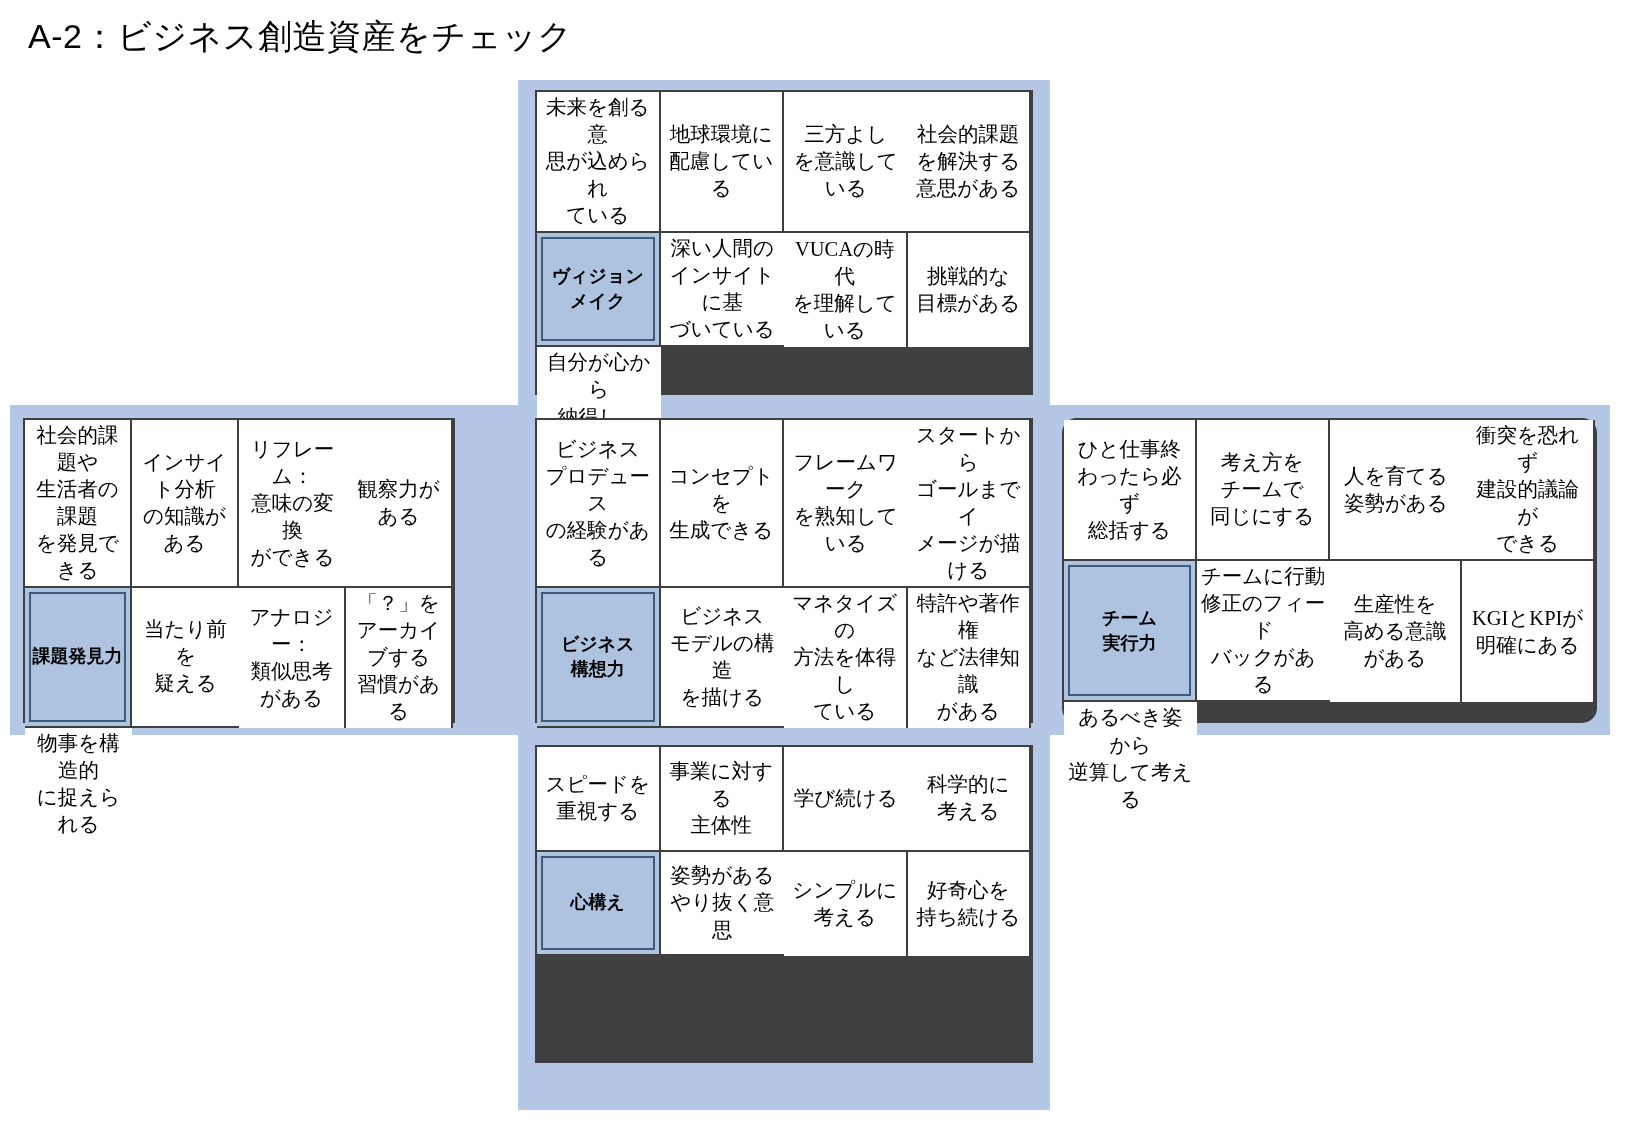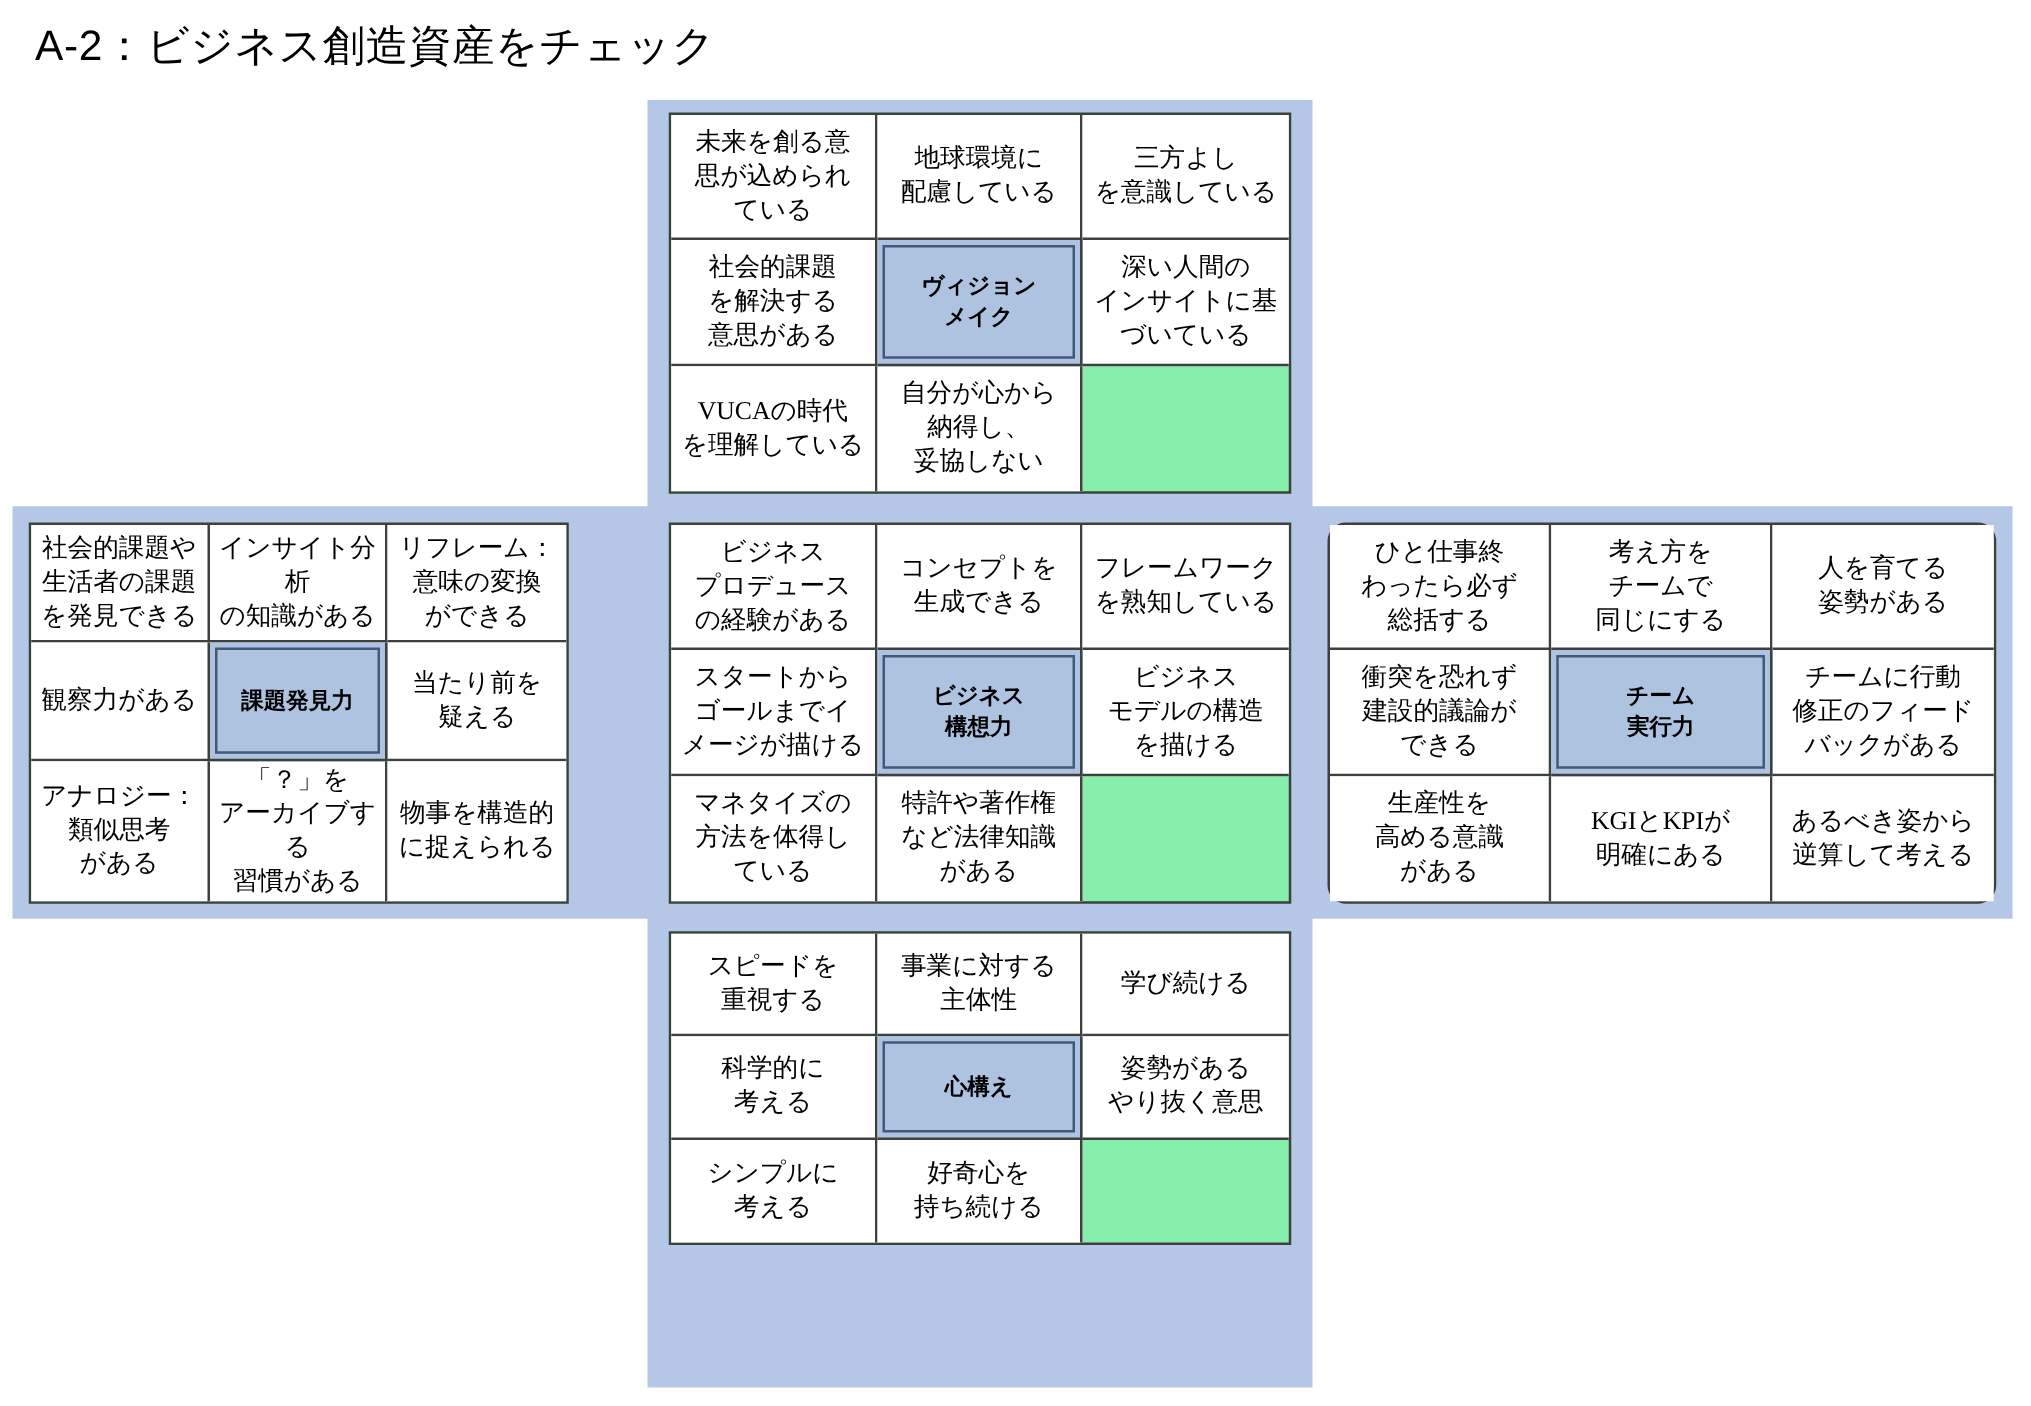--- a/index.html
+++ b/index.html
@@ -42,23 +42,23 @@
     left: 10px;
     top: 405px;
     width: 1600px;
     height: 330px;
   }
 
   
   .block {
     position: absolute;
     display: grid;
-    grid-template-columns: repeat(3, 1fr);
+    grid-template-columns: repeat(4, 1fr);
     grid-template-rows: repeat(3, 1fr);
-    background: #86efac;
+    background: #404040;
     border: 2px solid #3f3f3f;
     box-sizing: border-box;
   }
 
   .cell {
     border-right: 2px solid #3f3f3f;
     border-bottom: 2px solid #3f3f3f;
     box-sizing: border-box;
     display: flex;
     align-items: center;
@@ -98,21 +98,21 @@
     text-align: center;
     white-space: pre-line;
     box-sizing: border-box;
   }
 
   
   #block-vision  { left: 535px;  top: 90px;   width: 498px;  height: 305px; }
   #block-issue   { left: 23px;   top: 418px;  width: 432px;  height: 305px; }
   #block-concept { left: 535px;  top: 418px;  width: 498px;  height: 305px; }
   #block-team    { left: 1062px; top: 418px;  width: 535px;  height: 305px; border-radius: 15px; }
-  #block-mind    { left: 535px;  top: 745px;  width: 498px;  height: 251px; }
+  #block-mind    { left: 535px;  top: 745px;  width: 498px;  height: 318px; }
 </style>
 </head>
 <body>
 
 <div id="page-title">A-2：ビジネス創造資産をチェック</div>
 
 <div class="band" id="band-vertical"></div>
 <div class="band" id="band-horizontal"></div>
 
 <div class="block" id="block-vision">
@@ -126,20 +126,22 @@
   <div class="cell">社会的課題
 を解決する
 意思がある</div>
   <div class="cell center"><span class="inner">ヴィジョン
 メイク</span></div>
   <div class="cell">深い人間の
 インサイトに基
 づいている</div>
   <div class="cell">VUCAの時代
 を理解している</div>
+  <div class="cell">挑戦的な
+目標がある</div>
   <div class="cell">自分が心から
 納得し、
 妥協しない</div>
 </div>
 
 <div class="block" id="block-issue">
   <div class="cell">社会的課題や
 生活者の課題
 を発見できる</div>
   <div class="cell">インサイト分析

